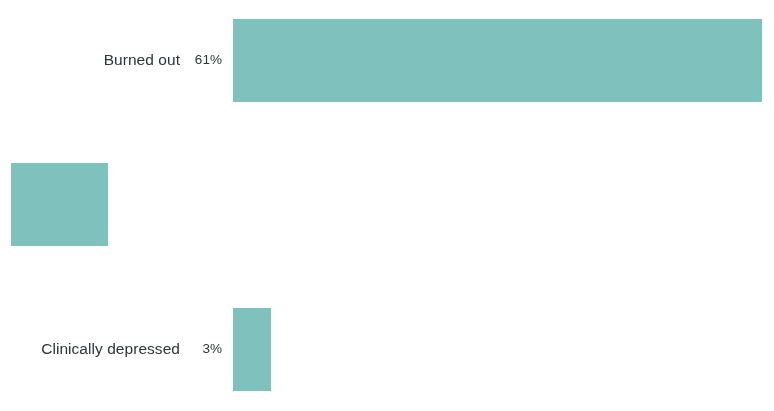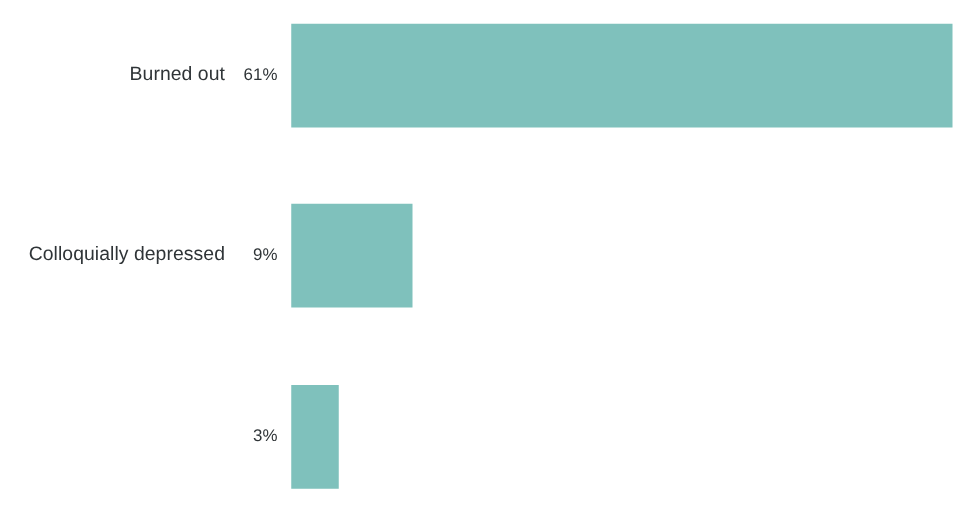--- a/index.html
+++ b/index.html
@@ -79,31 +79,28 @@
     <div class="row-label-group">
       <span class="category-label" style="color: rgb(47, 52, 55);">Burned out</span>
       <span class="value-label" style="color: rgb(47, 52, 55);">61%</span>
     </div>
     <div class="bar-track">
       <div class="bar-fill" id="bar-0" style="width: 529px; background: rgb(127, 193, 188);"></div>
     </div>
   </div>
 
   <div class="bar-row" id="row-1" style="top: 162px;">
-    <div class="row-label-group">
-      <span class="category-label" style="color: rgb(47, 52, 55);">Colloquially depressed</span>
-      <span class="value-label" style="color: rgb(47, 52, 55);">9%</span>
-    </div>
     <div class="bar-track">
       <div class="bar-fill" id="bar-1" style="width: 97px; background: rgb(127, 193, 188);"></div>
     </div>
   </div>
 
   <div class="bar-row" id="row-2" style="top: 307px;">
     <div class="row-label-group">
+      <span class="category-label" style="color: rgb(47, 52, 55);">Clinically depressed</span>
       <span class="value-label" style="color: rgb(47, 52, 55);">3%</span>
     </div>
     <div class="bar-track">
       <div class="bar-fill" id="bar-2" style="width: 38px; background: rgb(127, 193, 188);"></div>
     </div>
   </div>
 
 </div>
 
 </body></html>

